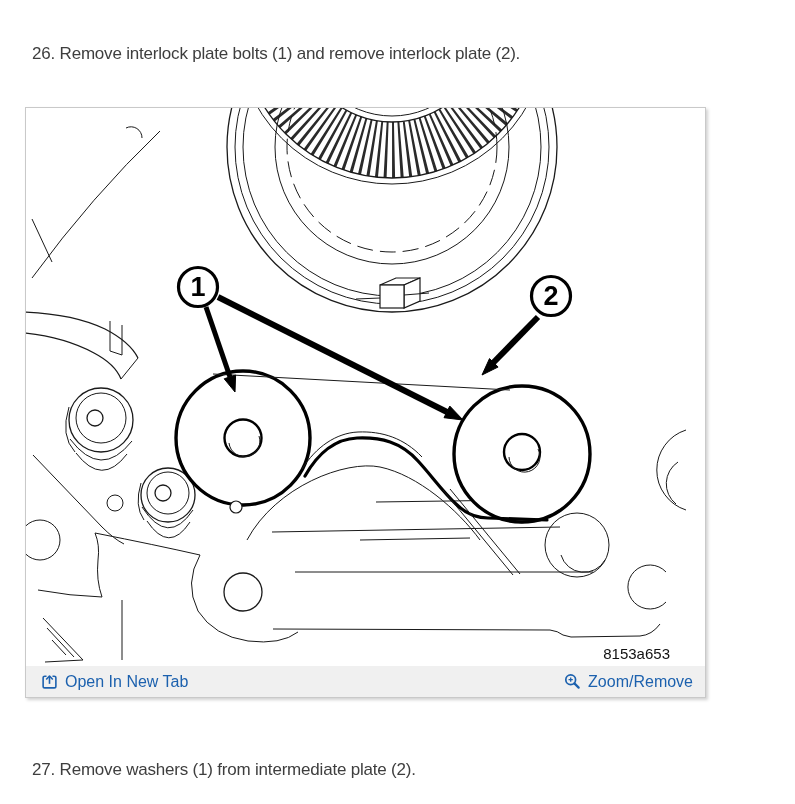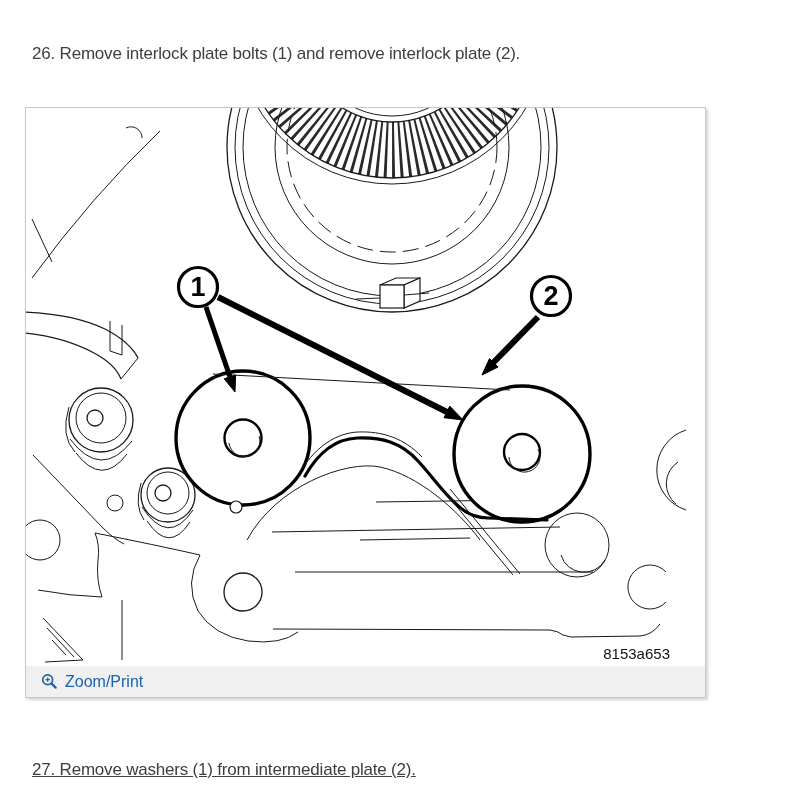--- a/index.html
+++ b/index.html
@@ -5,21 +5,21 @@
   html,body{margin:0;padding:0;}
   body{
     width:795px;height:804px;background:#fff;position:relative;overflow:hidden;
     font-family:"Liberation Sans",sans-serif;
   }
   .step{
     position:absolute;left:24px;margin:8px;font-size:17px;line-height:20px;
     color:#3e3e3e;letter-spacing:-0.2px;white-space:nowrap;
   }
   .step26{top:36px;}
-  .step27{top:752px;text-decoration:underline;}
+  .step27{top:752px;}
   .figure-card{
     position:absolute;left:25px;top:107px;width:681px;height:591px;
     background:#fff;border:1px solid #c9c9c9;box-sizing:border-box;
     box-shadow:2px 2px 3px rgba(0,0,0,0.18);
   }
   .diagram{width:679px;height:558px;overflow:hidden;}
   .diagram svg{display:block;}
   .toolbar{
     position:absolute;left:0;bottom:0;width:100%;height:31px;background:#f0f0f0;
     display:flex;align-items:center;justify-content:space-between;
@@ -164,25 +164,35 @@
           <circle class="co" cx="525" cy="188" r="19.5"></circle>
           <text class="cn" x="525" y="197">2</text>
         </g>
       </svg>
     </div>
 
     <div class="toolbar">
       <a class="link" href="#">
         <span>
           <svg width="17" height="17" viewBox="0 0 16 16" fill="none">
+            <path d="M5.2 3 H3.6 C2.7 3 2 3.7 2 4.6 V12.4 C2 13.3 2.7 14 3.6 14 H12.4 C13.3 14 14 13.3 14 12.4 V4.6 C14 3.7 13.3 3 12.4 3 H10.8" stroke="#1c61ae" stroke-width="1.5"></path>
+            <path d="M8 10.2 V3.6" stroke="#1c61ae" stroke-width="1.5"></path>
+            <path d="M4.9 6.2 L8 2.8 L11.1 6.2" stroke="#1c61ae" stroke-width="1.5" stroke-linejoin="round"></path>
+          </svg>
+        </span>
+        <span>Open In New Tab</span>
+      </a>
+      <a class="link" href="#">
+        <span>
+          <svg width="17" height="17" viewBox="0 0 16 16" fill="none">
             <circle cx="6.3" cy="6.3" r="4.6" stroke="#1c61ae" stroke-width="1.6"></circle>
             <path d="M6.3 4.3 V8.3 M4.3 6.3 H8.3" stroke="#1c61ae" stroke-width="1.2"></path>
             <path d="M9.8 9.8 L13.8 13.8" stroke="#1c61ae" stroke-width="2.1" stroke-linecap="round"></path>
           </svg>
         </span>
-        <span>Zoom/Print</span>
+        <span>Zoom/Remove</span>
       </a>
     </div>
   </div>
 
   <p class="step step27">27. Remove washers (1) from intermediate plate (2).</p>
 
 </div>
 
 </body></html>

